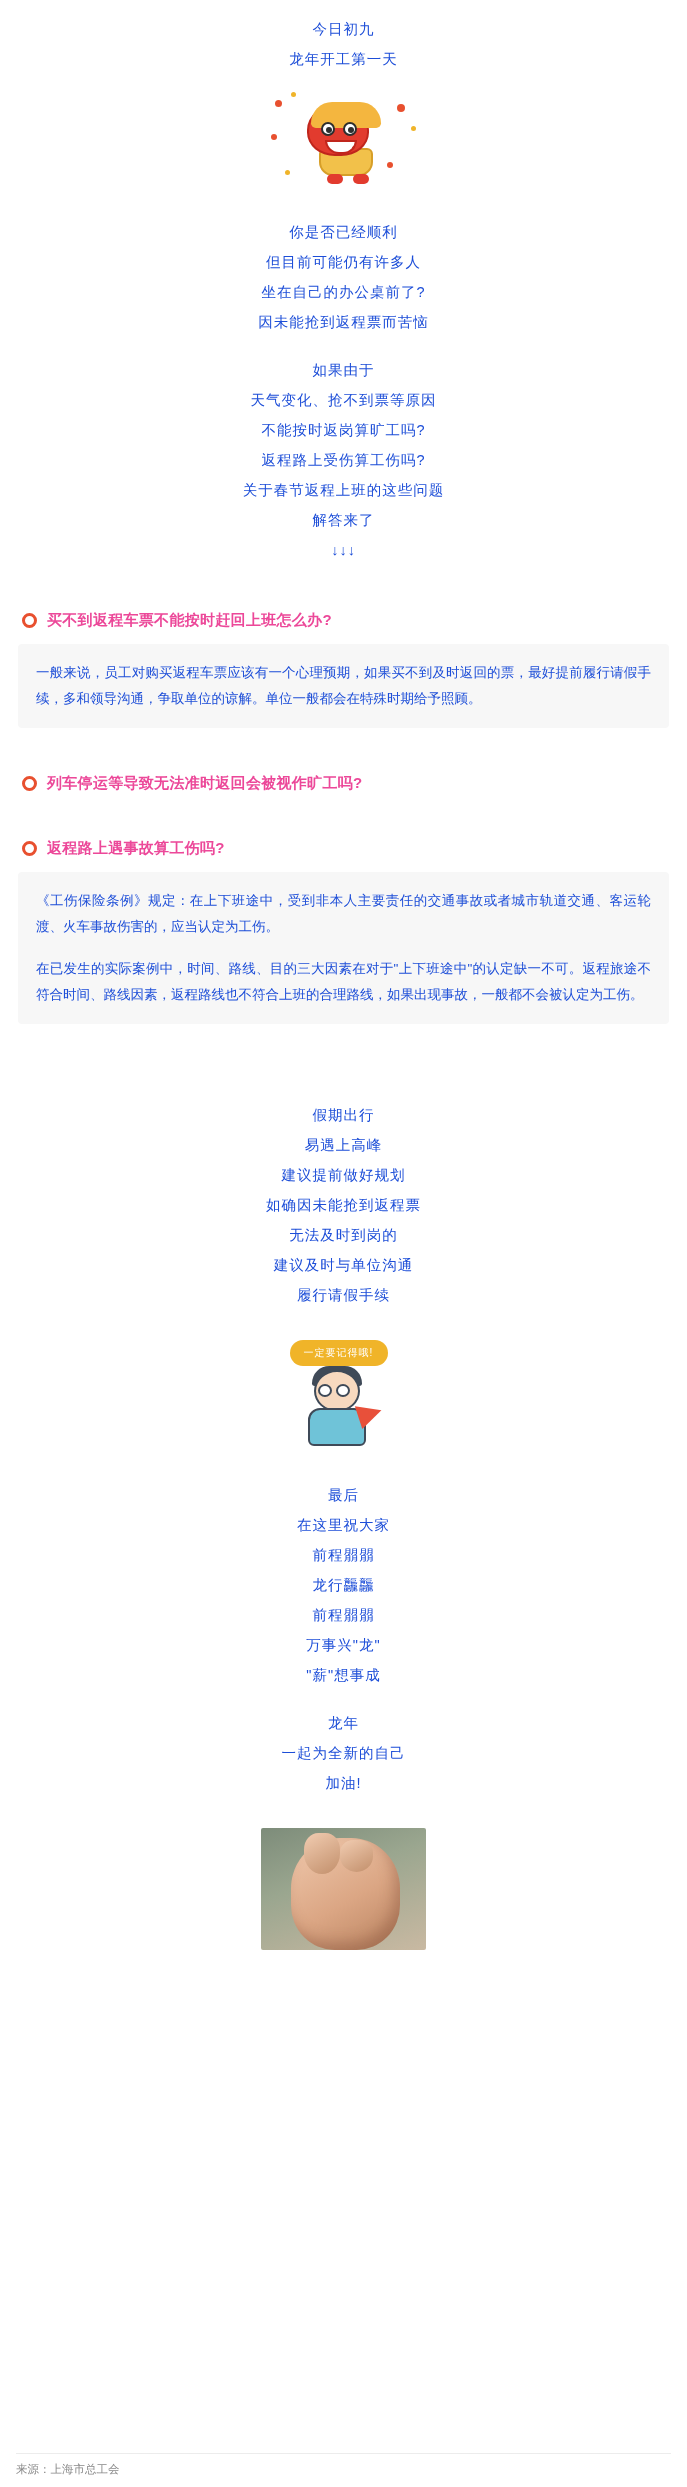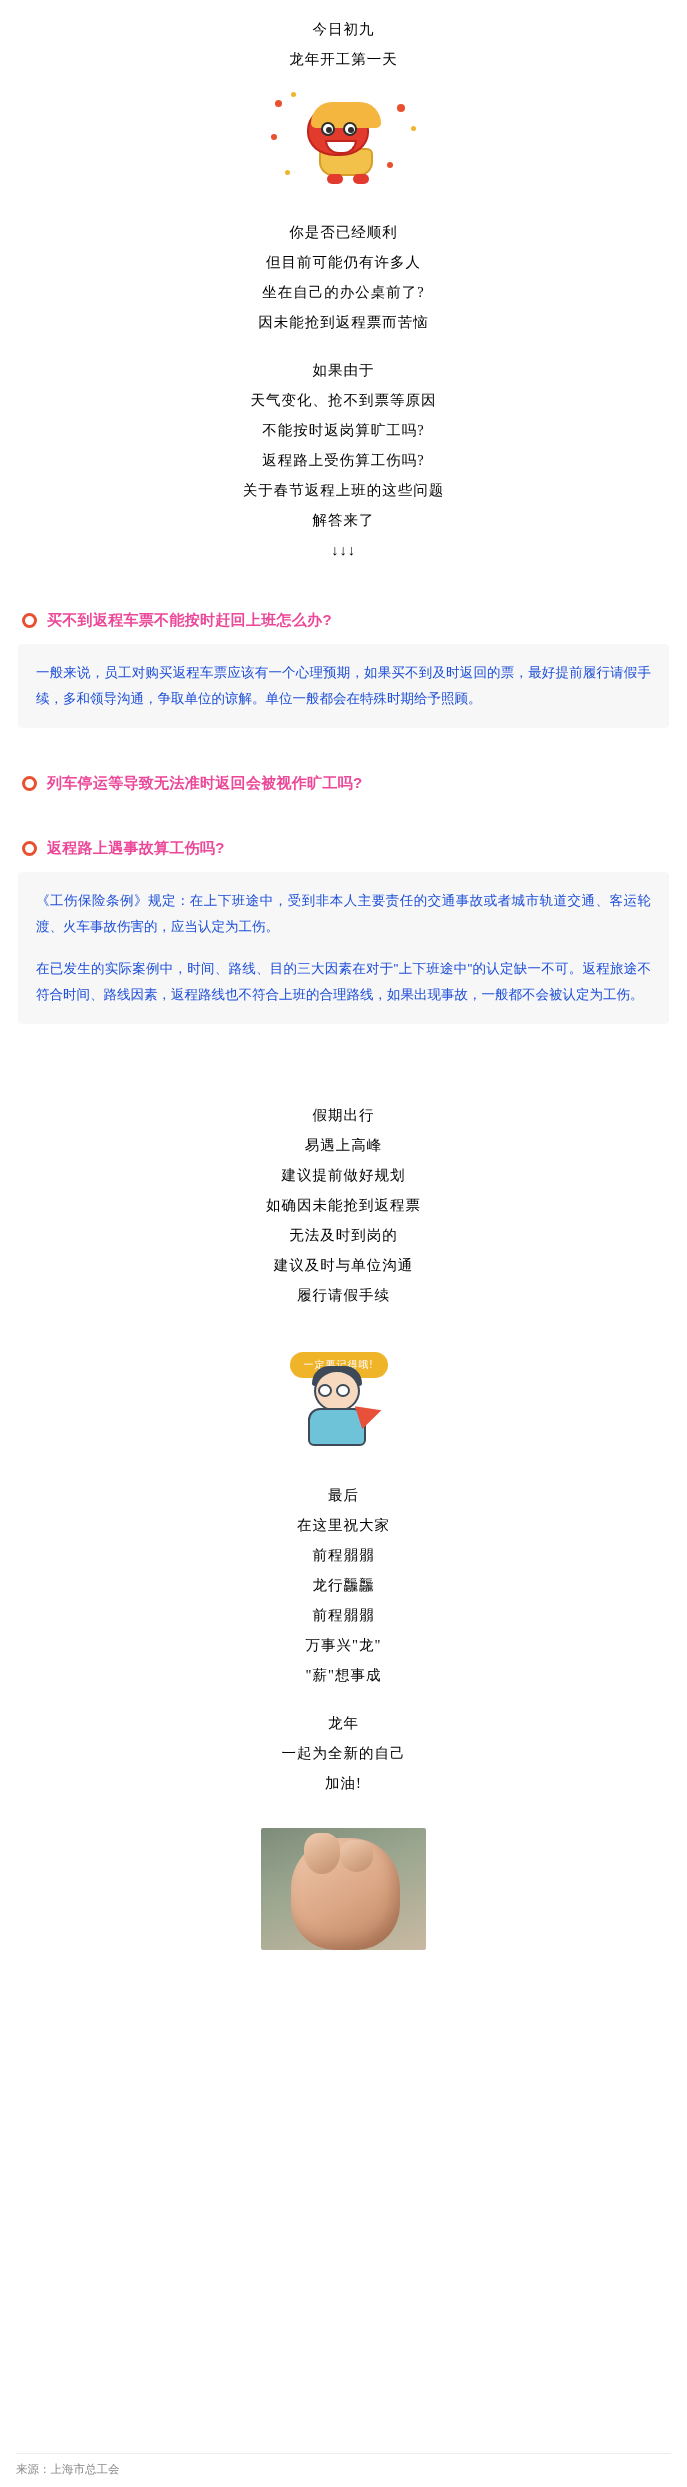--- a/index.html
+++ b/index.html
@@ -20,23 +20,22 @@
     position: relative;
     padding: 0;
     background: #fff;
   }
 
   
   .center-block {
     text-align: center;
     font-size: 14.5px;
     line-height: 30px;
-    color: #000000;
+    color: #1d4ed8;
     letter-spacing: 1px;
-    font-family: Liberation Serif, serif;
   }
   .center-block .ln { display: block; }
   .gap-sm { height: 18px; }
   .gap-md { height: 30px; }
   .gap-lg { height: 46px; }
 
   .intro-top { padding-top: 14px; }
 
   
   .illus {
@@ -115,21 +114,21 @@
   }
   .lion-foot.l { left: 26px; }
   .lion-foot.r { left: 52px; }
 
   .boy-wrap {
     width: 120px; height: 110px;
     position: relative;
   }
   .speech {
     position: absolute;
-    left: 6px; top: 12px;
+    left: 6px; top: 0;
     width: 98px; height: 26px;
     background: #f0b429;
     border-radius: 13px;
     color: #fff;
     font-size: 10px;
     line-height: 26px;
     text-align: center;
     letter-spacing: 1px;
   }
   .boy-head {

